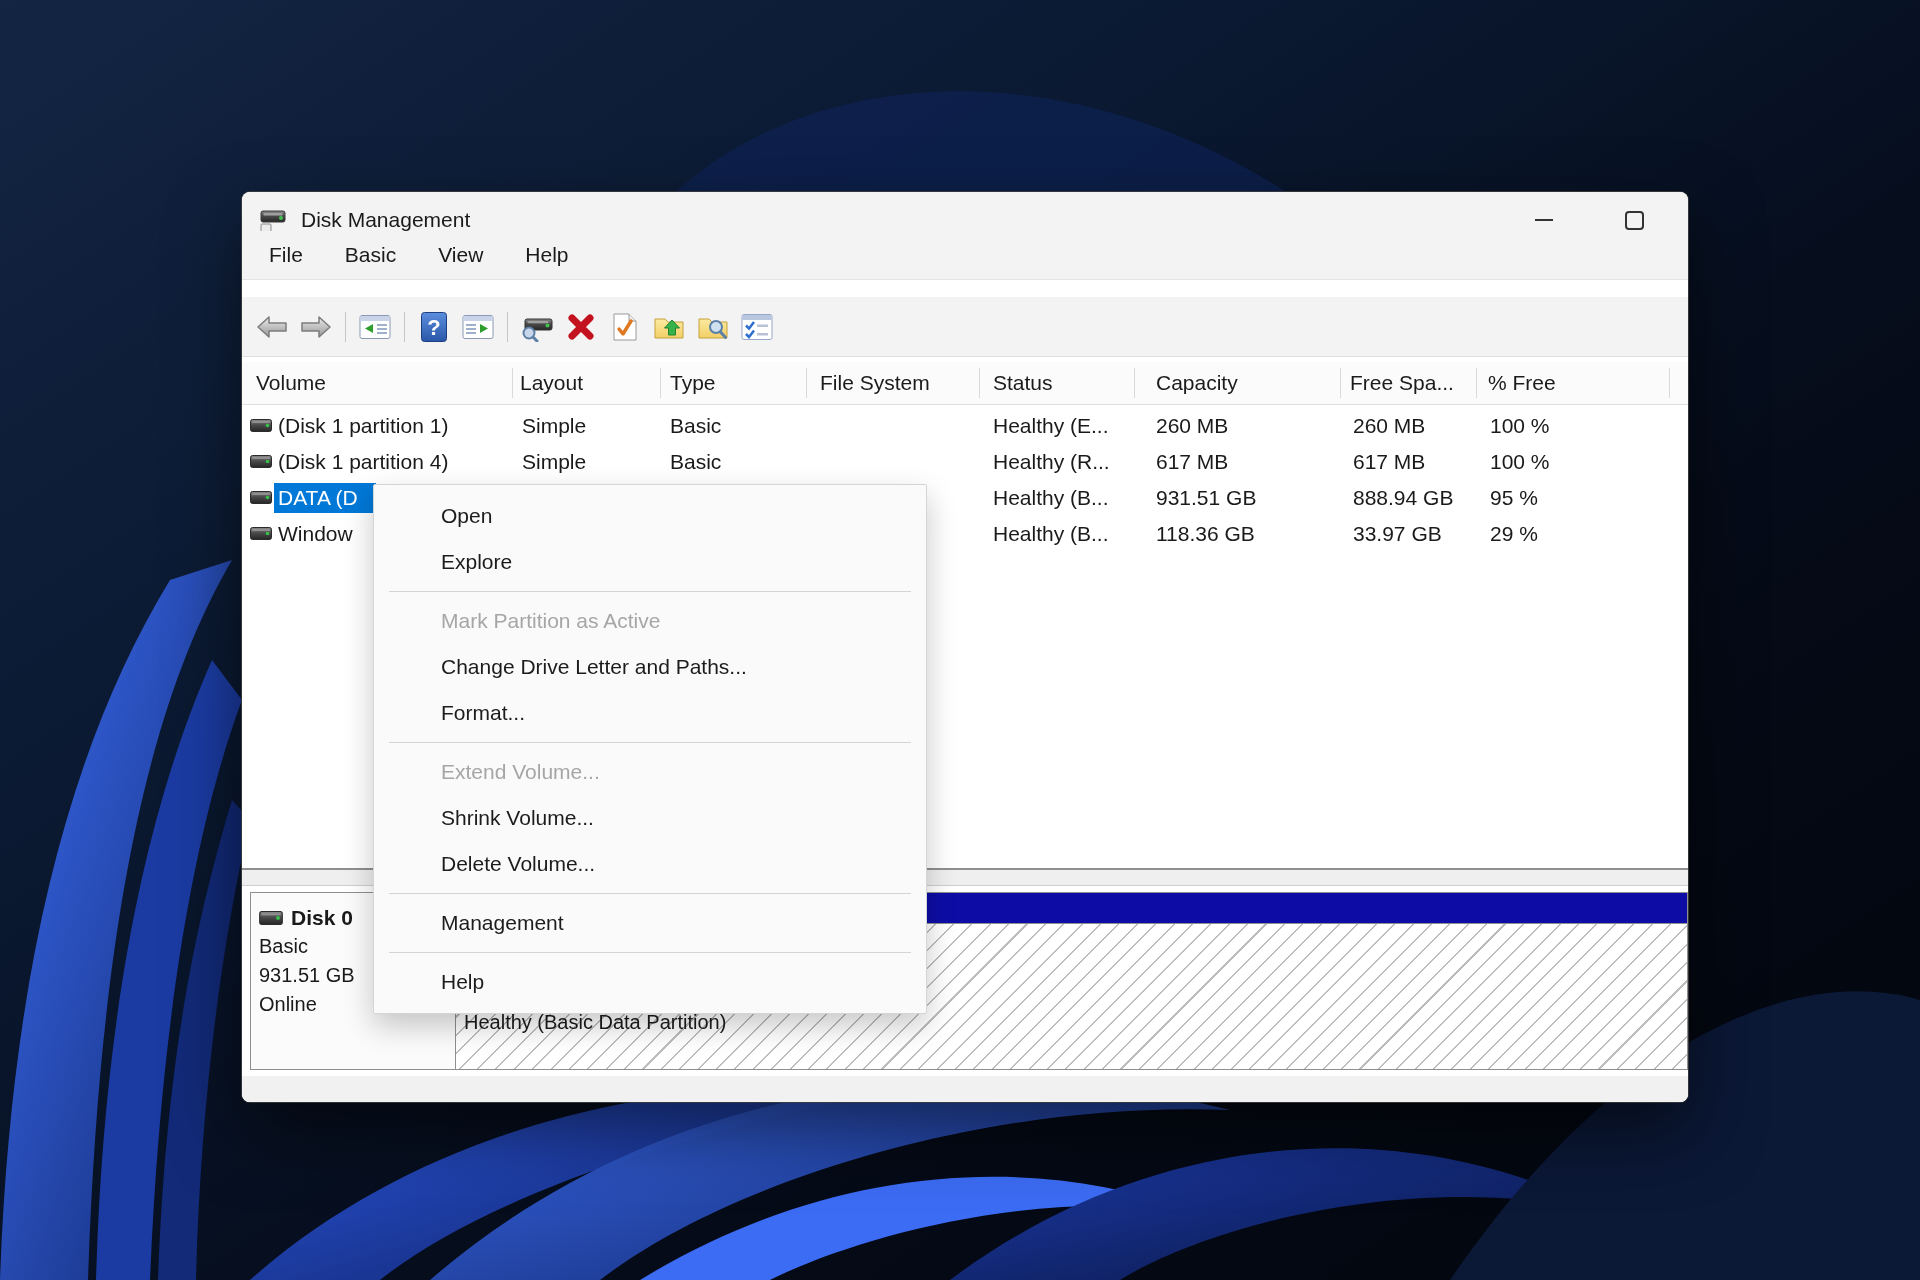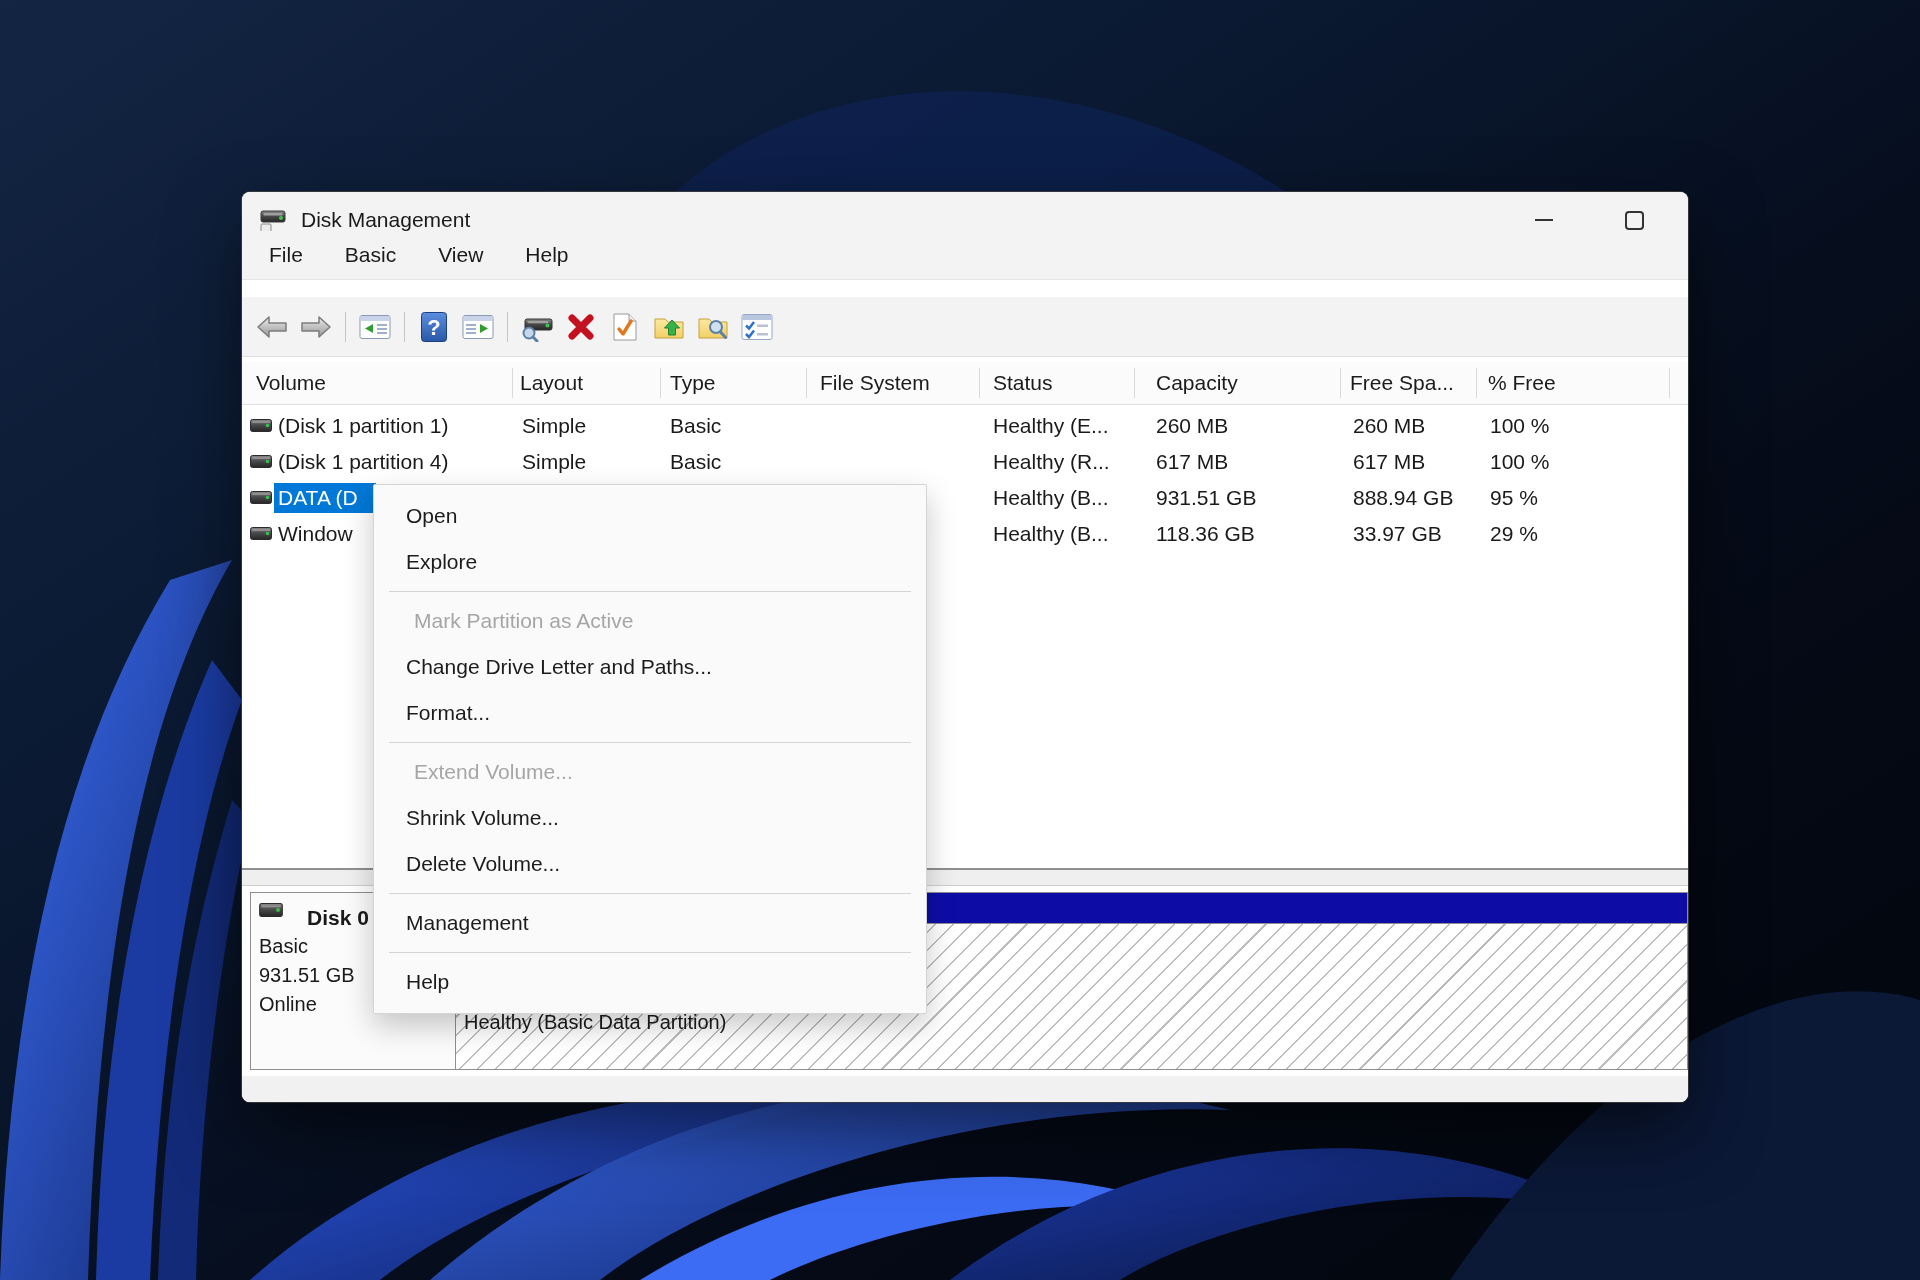--- a/index.html
+++ b/index.html
@@ -52,35 +52,35 @@
   .sel-bg{position:absolute;left:32px;top:3px;width:102px;height:30px;background:#0078d7;}
   .vrow.selected .c-vol{color:#fff;z-index:1;}
 
   
   .splitter{position:absolute;top:676px;left:0;right:0;height:18px;background:#efefef;
     border-top:2px solid #8f8f8f;border-bottom:1px solid #cfcfcf;box-sizing:border-box;}
   .bottompane{position:absolute;top:694px;left:0;right:0;bottom:0;background:#ffffff;}
   .disk-row{position:absolute;left:8px;top:6px;width:1438px;height:178px;}
   .disk-info{position:absolute;left:0;top:0;width:206px;height:100%;box-sizing:border-box;
     background:#fbfbfb;border:1px solid #8f8f8f;padding:10px 0 0 8px;font-size:20px;line-height:29px;}
-  .disk-title{font-weight:bold;font-size:21px;display:flex;gap:24px;}
+  .disk-title{font-weight:bold;font-size:21px;display:flex;align-items:center;gap:8px;}
   .part-bar{position:absolute;left:205px;top:0;right:0;height:100%;box-sizing:border-box;
     border:1px solid #8f8f8f;background:#fff;}
   .part-stripe{height:30px;background:#0d0da6;border-bottom:1px solid #8f8f8f;}
   .part-hatch{position:absolute;top:31px;left:0;right:0;bottom:0;
     background:repeating-linear-gradient(135deg,#bdbdbd 0 1.5px,transparent 1.5px 13px);}
   .part-label{position:absolute;left:8px;top:118px;font-size:20px;color:#1b1b1b;white-space:nowrap;}
   .pane-footer{position:absolute;left:0;right:0;bottom:0;height:26px;background:#f1f1f1;}
 
   
   .ctx-menu{position:absolute;left:373px;top:484px;width:552px;background:#fafafa;
     border:1px solid #d5d5d5;border-radius:2px;box-shadow:0 12px 30px rgba(0,0,0,.22);
     padding:8px 0;z-index:50;font-size:21px;color:#1c1c1c;}
-  .ctx-item{height:46px;display:flex;align-items:center;padding-left:32px;white-space:nowrap;}
-  .ctx-item.disabled{color:#a6a6a6;margin-left:8px;}
+  .ctx-item{height:46px;display:flex;align-items:center;padding-left:67px;white-space:nowrap;}
+  .ctx-item.disabled{color:#a6a6a6;}
   .ctx-sep{height:1px;background:#d4d4d4;margin:6px 15px;}
 </style>
 </head>
 <body>
 
 <svg width="0" height="0" style="position:absolute" aria-hidden="true">
   <defs>
     <linearGradient id="gDrive" x1="0" y1="0" x2="0" y2="1">
       <stop offset="0" stop-color="#8d8d8d"></stop>
         <stop offset=".45" stop-color="#4a4a4a"></stop>

